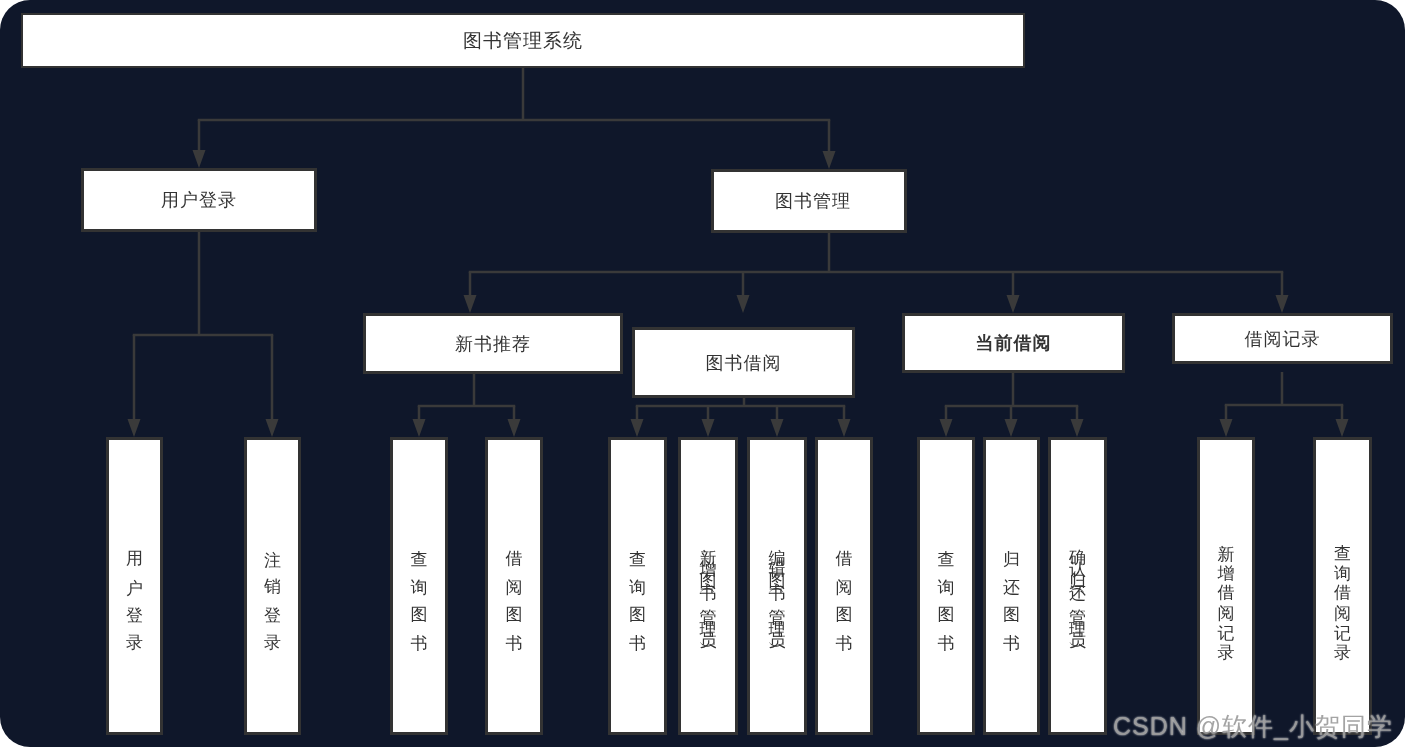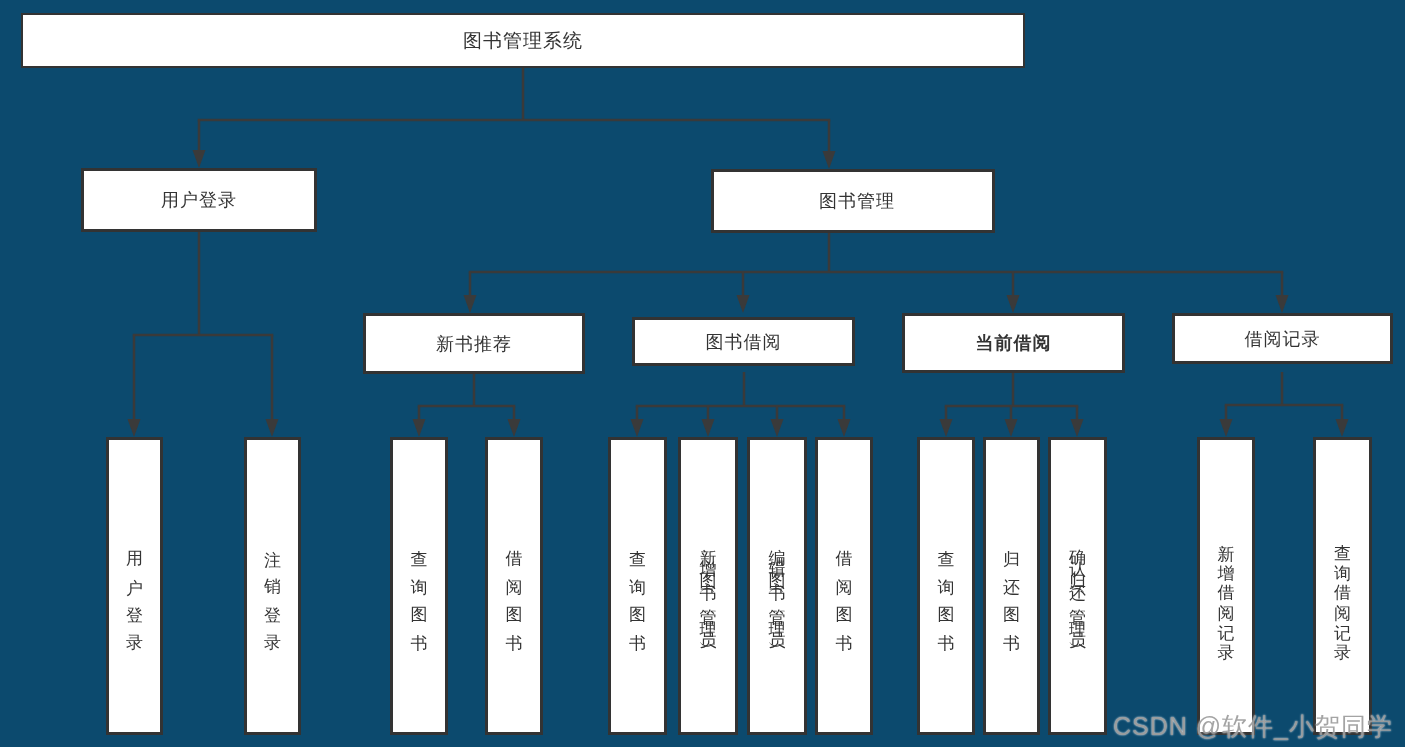--- a/index.html
+++ b/index.html
@@ -1,18 +1,18 @@
 <!DOCTYPE html>
 <html><head>
 <meta charset="utf-8">
 <style>
   html,body{margin:0;padding:0;background:#ffffff;}
   #canvas{
-    position:relative;width:1405px;height:747px;background:#0c4a6e;overflow:hidden;
-    font-family:"Liberation Sans","DejaVu Sans",sans-serif;color:#333333;
+    position:relative;width:1405px;height:747px;background:#0f172a;overflow:hidden;
+    font-family:"Liberation Sans","DejaVu Sans",sans-serif;color:#333333;border-radius:30px;
   }
   #wires{position:absolute;left:0;top:0;width:1405px;height:747px;}
   .node{
     position:absolute;background:#ffffff;border:3px solid #333333;box-sizing:border-box;
     display:flex;align-items:center;justify-content:center;
   }
   .node.root{border-width:2px;}
   .hlabel{font-size:19px;letter-spacing:1px;white-space:nowrap;}
   .lvl .hlabel{font-size:18px;}
   .leaf{top:437px;height:298px;}
@@ -102,28 +102,28 @@
     </g>
   </svg>
 
   <div class="node root" style="left:21px;top:13px;width:1004px;height:55px;">
     <span class="hlabel">图书管理系统</span>
   </div>
 
   <div class="node lvl" style="left:81px;top:168px;width:236px;height:64px;">
     <span class="hlabel">用户登录</span>
   </div>
-  <div class="node lvl" style="left:711px;top:169px;width:284px;height:64px;padding-left:8px;">
+  <div class="node lvl" style="left:711px;top:169px;width:196px;height:64px;padding-left:8px;">
     <span class="hlabel">图书管理</span>
   </div>
 
-  <div class="node lvl" style="left:363px;top:313px;width:222px;height:61px;">
+  <div class="node lvl" style="left:363px;top:313px;width:260px;height:61px;">
     <span class="hlabel">新书推荐</span>
   </div>
-  <div class="node lvl" style="left:632px;top:317px;width:223px;height:49px;text-align:center;">
+  <div class="node lvl" style="left:632px;top:327px;width:223px;height:71px;text-align:center;">
     <span class="hlabel">图书借阅</span>
   </div>
   <div class="node lvl" style="left:902px;top:313px;width:223px;height:60px;font-weight:bold;">
     <span class="hlabel">当前借阅</span>
   </div>
   <div class="node lvl" style="left:1172px;top:313px;width:221px;height:51px;">
     <span class="hlabel">借阅记录</span>
   </div>
 
   <div class="node leaf" style="left:106px;width:57px;">

